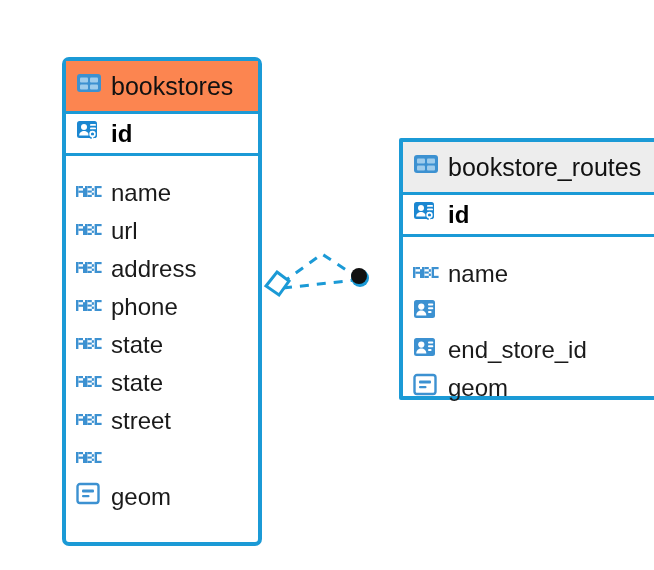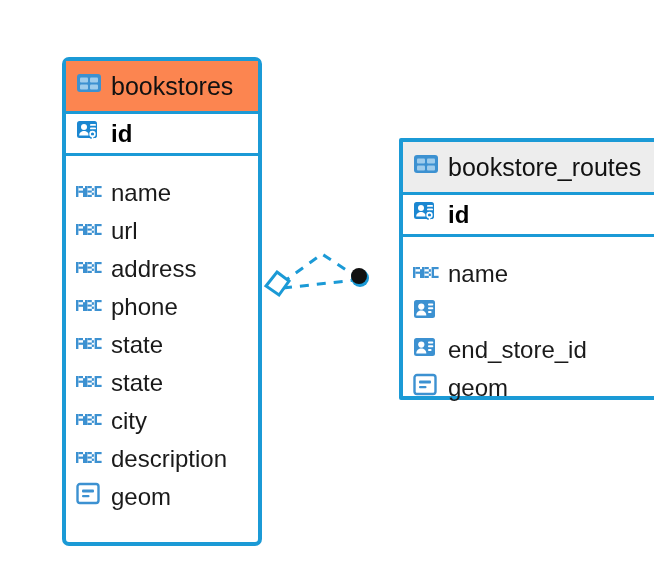--- a/index.html
+++ b/index.html
@@ -263,45 +263,44 @@
             <rect x="15.8" y="5.2" width="2.1" height="2.6"></rect>
               <rect x="11.4" y="7.5" width="4.4" height="2.1"></rect>
             <rect x="15.8" y="9.6" width="2.1" height="2.3"></rect>
               <rect x="11.4" y="11.8" width="4.4" height="2.2"></rect>
             <rect x="18.6" y="3" width="2.4" height="11"></rect>
               <rect x="21" y="3" width="4.6" height="2.2"></rect>
             <rect x="21" y="11.8" width="4.6" height="2.2"></rect>
           </g>
         </svg>
       </span>
-      <span>city</span>
-    </div>
-
-
-    <div class="field-row">
-      <span class="ico">
-        <svg width="26" height="18" viewBox="0 0 26 18">
-          <g fill="#3C91D1">
-            <rect x="0" y="3" width="2.4" height="11"></rect>
-              <rect x="2.4" y="3" width="4.6" height="2.2"></rect>
-            <rect x="7" y="5.2" width="2.2" height="8.8"></rect>
-              <rect x="2.4" y="7.6" width="4.6" height="2.2"></rect>
-            <rect x="9" y="3" width="2.4" height="11"></rect>
-              <rect x="11.4" y="3" width="4.4" height="2.2"></rect>
-            <rect x="15.8" y="5.2" width="2.1" height="2.6"></rect>
-              <rect x="11.4" y="7.5" width="4.4" height="2.1"></rect>
-            <rect x="15.8" y="9.6" width="2.1" height="2.3"></rect>
-              <rect x="11.4" y="11.8" width="4.4" height="2.2"></rect>
-            <rect x="18.6" y="3" width="2.4" height="11"></rect>
-              <rect x="21" y="3" width="4.6" height="2.2"></rect>
-            <rect x="21" y="11.8" width="4.6" height="2.2"></rect>
-          </g>
-        </svg>
-      </span>
-      <span>description</span>
+      <span>street</span>
+    </div>
+
+
+    <div class="field-row">
+      <span class="ico">
+        <svg width="26" height="18" viewBox="0 0 26 18">
+          <g fill="#3C91D1">
+            <rect x="0" y="3" width="2.4" height="11"></rect>
+              <rect x="2.4" y="3" width="4.6" height="2.2"></rect>
+            <rect x="7" y="5.2" width="2.2" height="8.8"></rect>
+              <rect x="2.4" y="7.6" width="4.6" height="2.2"></rect>
+            <rect x="9" y="3" width="2.4" height="11"></rect>
+              <rect x="11.4" y="3" width="4.4" height="2.2"></rect>
+            <rect x="15.8" y="5.2" width="2.1" height="2.6"></rect>
+              <rect x="11.4" y="7.5" width="4.4" height="2.1"></rect>
+            <rect x="15.8" y="9.6" width="2.1" height="2.3"></rect>
+              <rect x="11.4" y="11.8" width="4.4" height="2.2"></rect>
+            <rect x="18.6" y="3" width="2.4" height="11"></rect>
+              <rect x="21" y="3" width="4.6" height="2.2"></rect>
+            <rect x="21" y="11.8" width="4.6" height="2.2"></rect>
+          </g>
+        </svg>
+      </span>
     </div>
 
     <div class="field-row">
       <span class="ico">
         <svg width="26" height="24" viewBox="0 0 26 24">
           <rect x="1.5" y="2" width="21" height="19" rx="2.5" fill="none" stroke="#3C91D1" stroke-width="2.4"></rect>
           <rect x="6" y="7.6" width="12" height="3" rx="1" fill="#3C91D1"></rect>
           <rect x="6" y="13" width="7.5" height="2.2" rx="1" fill="#3C91D1"></rect>
         </svg>
       </span>

